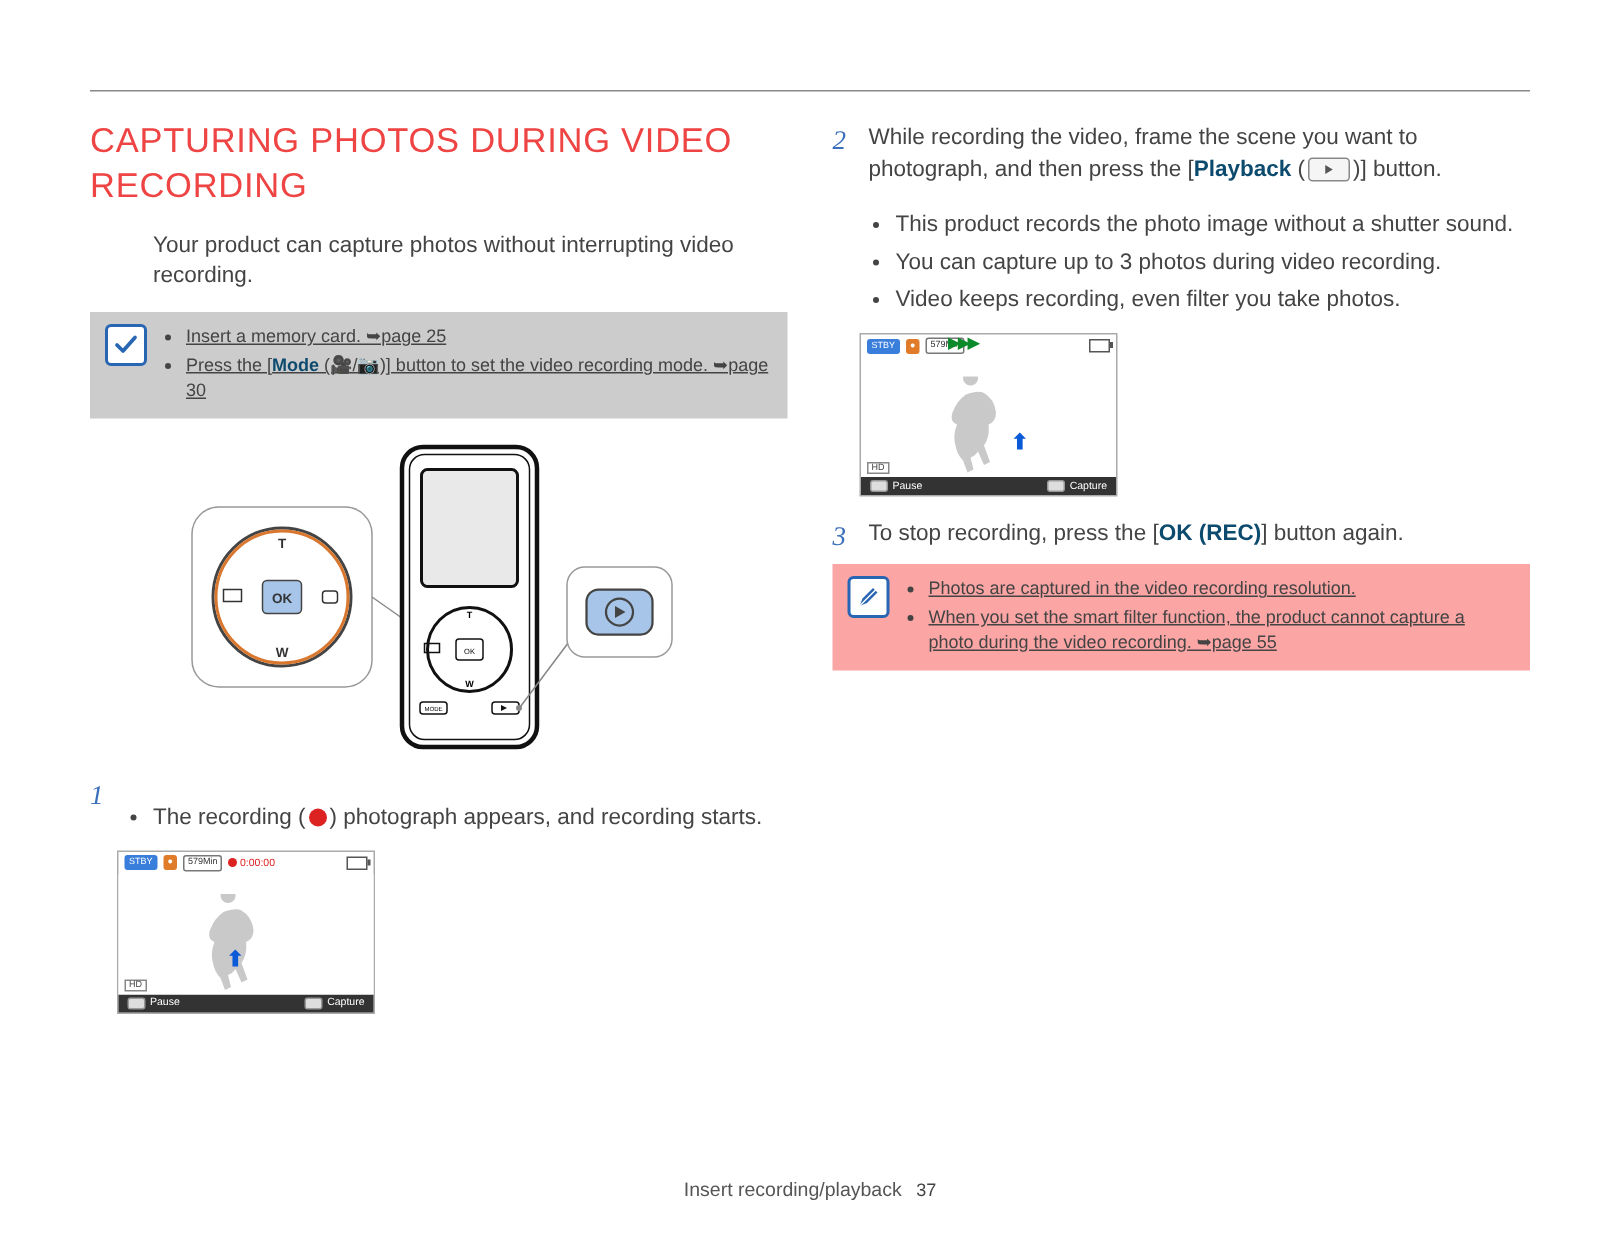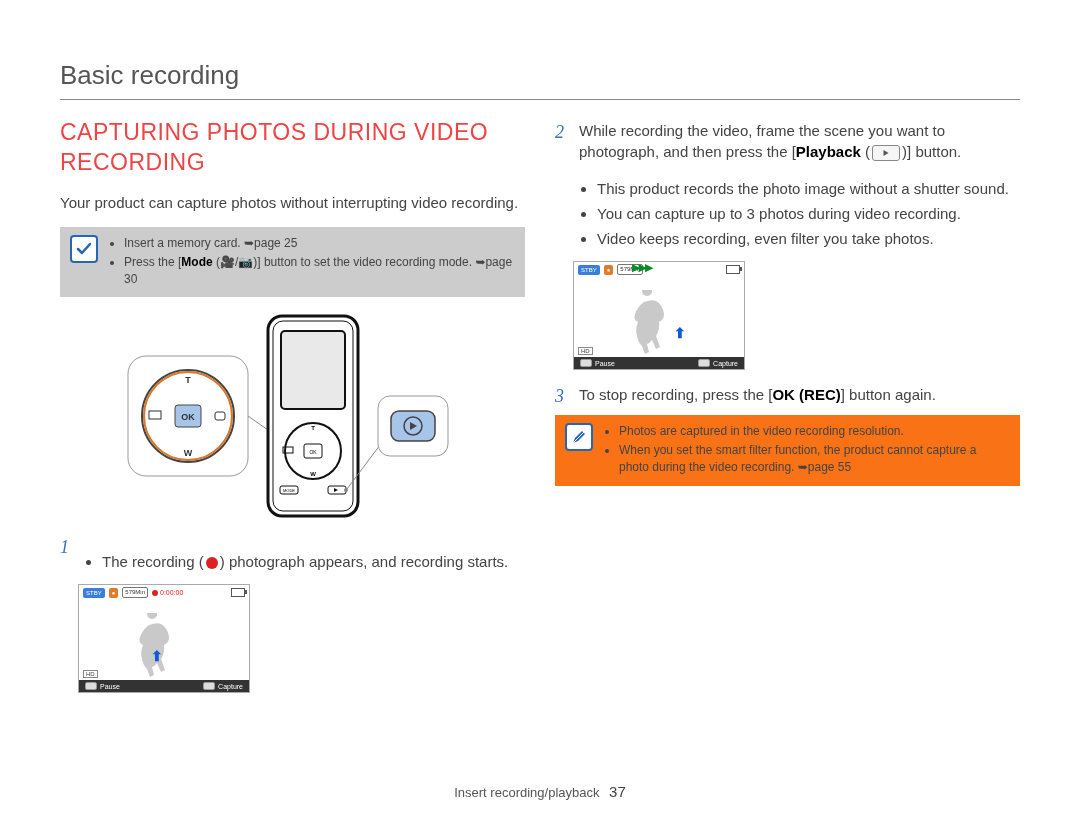--- a/index.html
+++ b/index.html
@@ -43,48 +43,49 @@
     color: #ef4444;
     font-weight: 400;
     letter-spacing: 0.5px;
     line-height: 1.3;
     margin: 4px 0 14px 0;
   }
   .intro {
     font-size: 15px;
     line-height: 1.35;
     margin-bottom: 14px;
+    margin-left: 42px;
   }
   .note-box {
     background: #cccccc;
     padding: 8px 12px 8px 50px;
     position: relative;
     font-size: 12px;
     line-height: 1.4;
     min-height: 36px;
     margin-bottom: 14px;
   }
   .note-box.white-bg {
-    background: #f97316;
+    background: #fca5a5;
   }
   .note-icon {
     position: absolute;
     left: 10px;
     top: 8px;
     width: 24px;
     height: 24px;
     border: 2px solid #2866b3;
     border-radius: 4px;
     display: flex;
     align-items: center;
     justify-content: center;
     background: #fff;
   }
   .note-icon svg { display: block; }
-  .note-box ul { margin: 0; padding-left: 14px; }
+  .note-box ul { margin: 0; padding-left: 14px; text-decoration: underline; }
   .note-box li { margin: 0 0 2px 0; }
   .device-figure {
     text-align: center;
     margin: 10px 0 10px 0;
   }
   .step {
     display: flex;
     gap: 10px;
     font-size: 15px;
     line-height: 1.4;
@@ -189,28 +190,27 @@
     border:1px solid #888; font-size:6px; padding:0 2px; color:#444; background:#fff;
   }
   .page-footer {
     position: absolute;
     bottom: 25px;
     left: 0; right: 0;
     text-align: center;
     font-size: 13px;
     color: #555;
   }
-  .page-num { font-size: 15px; margin-left: 6px; color:#444; }
-  b { font-weight: bold; color:#000000; }
+  .page-num { font-size: 12px; margin-left: 6px; color:#444; }
+  b { font-weight: bold; color:#0c4a6e; }
 </style>
 </head>
 <body>
 
 <div class="page">
-  <h1 class="page-title">Basic recording</h1>
   <hr class="hr">
 
   <div class="columns">
 
     <div class="col">
       <h2 class="section-heading">CAPTURING PHOTOS DURING VIDEO RECORDING</h2>
       <p class="intro">Your product can capture photos without interrupting video recording.</p>
 
       <div class="note-box">
         <div class="note-icon">

